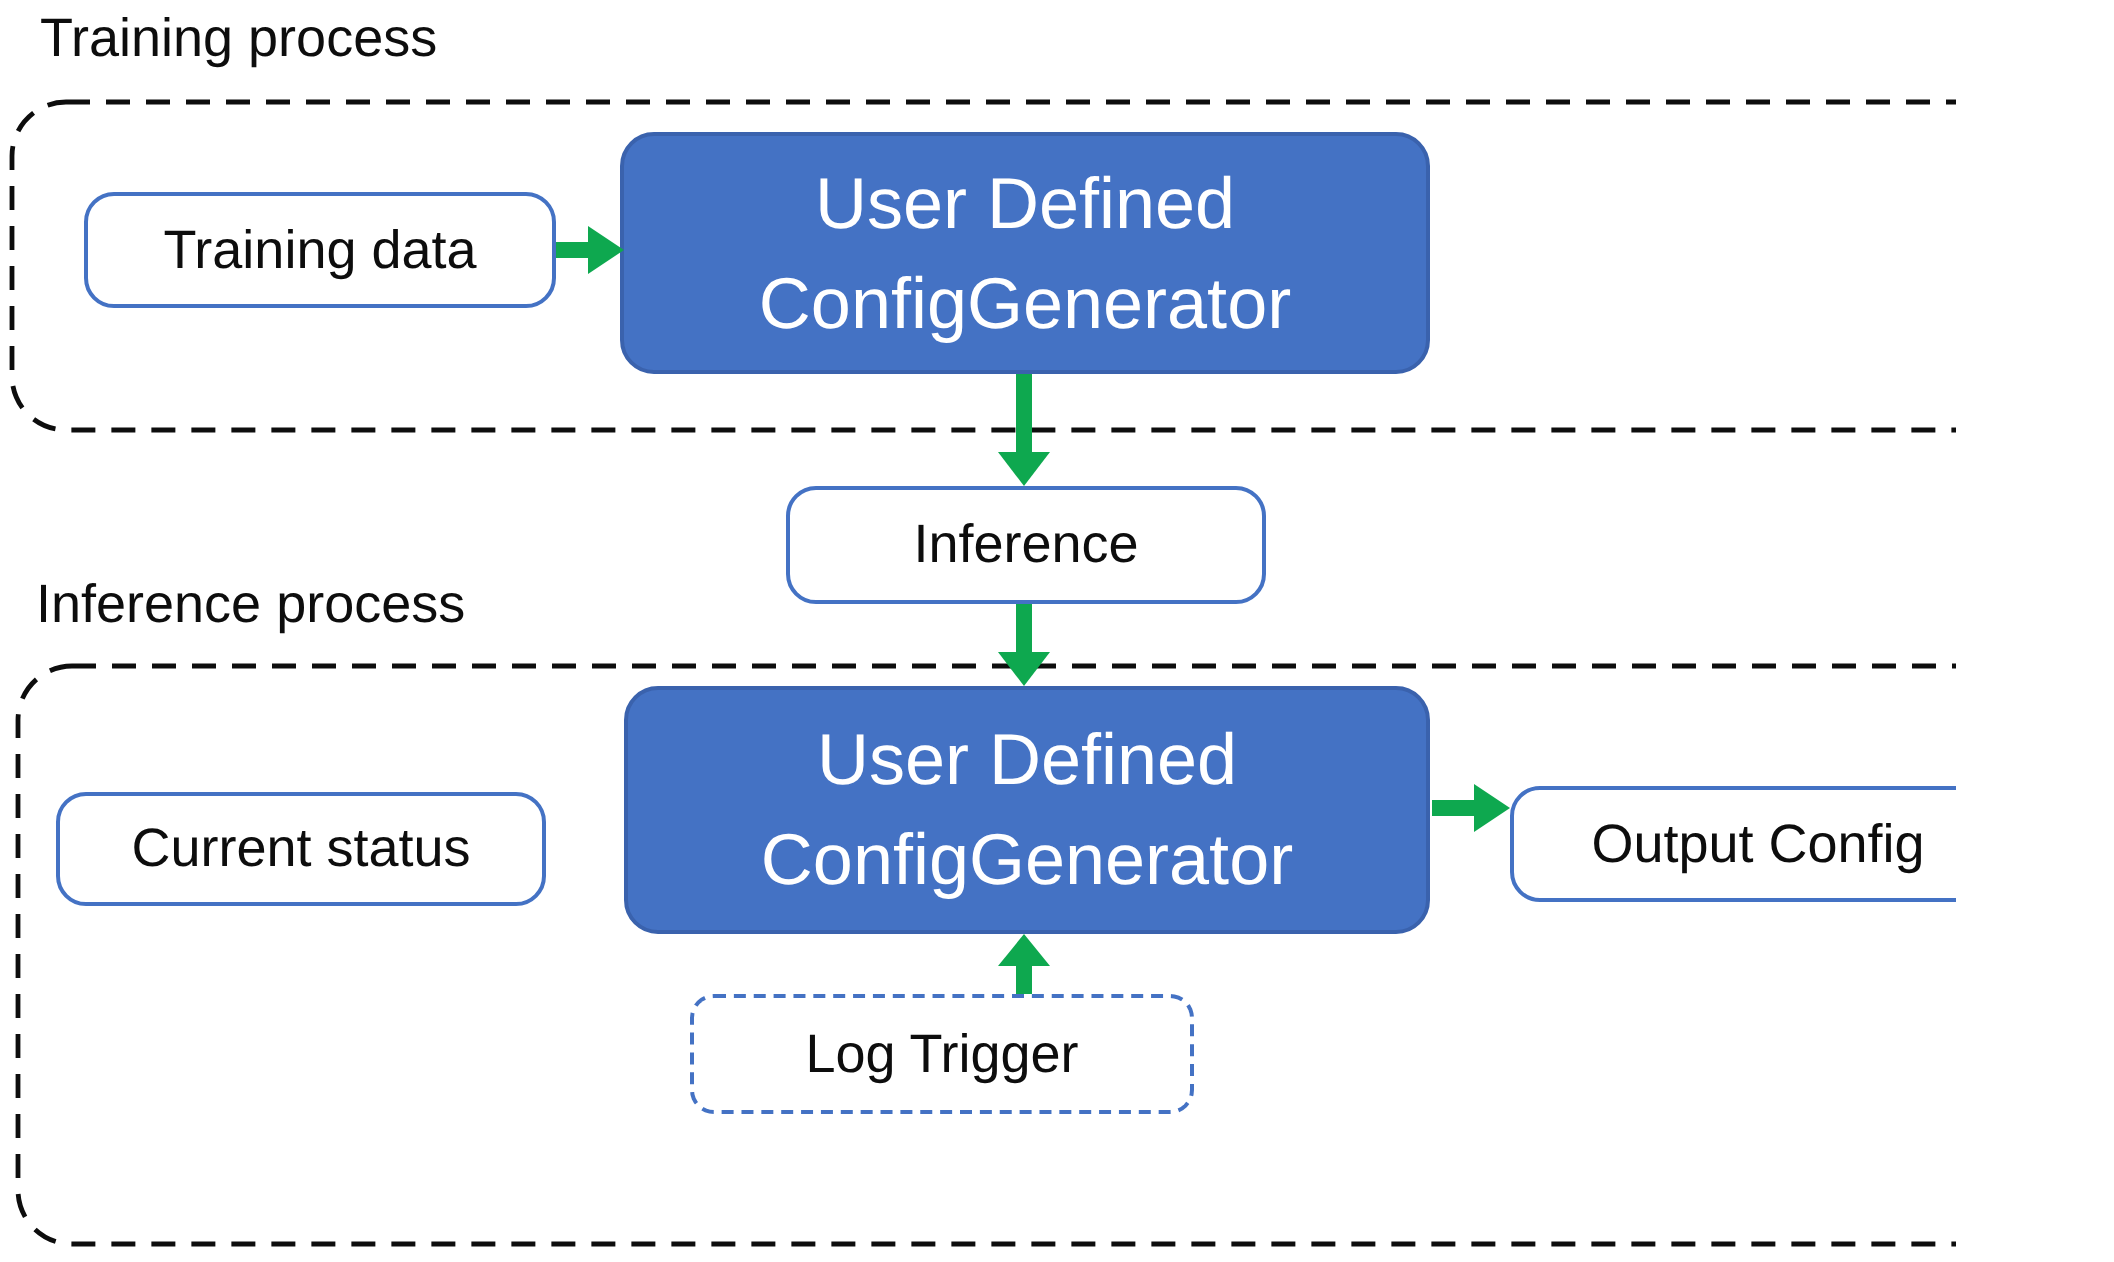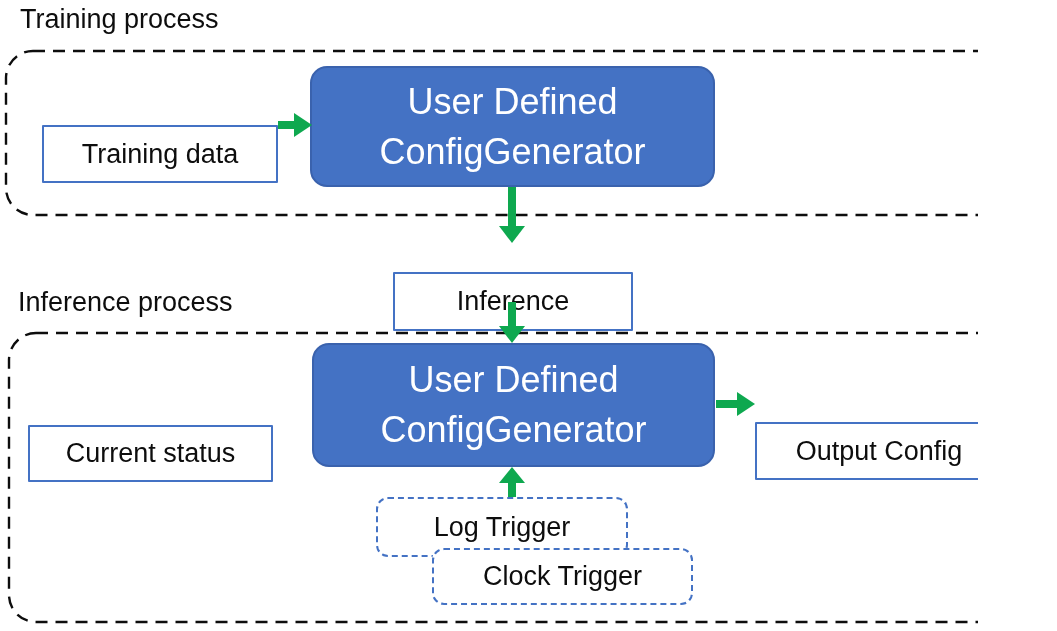--- a/index.html
+++ b/index.html
@@ -30,22 +30,21 @@
     justify-content: center;
     text-align: center;
     box-sizing: border-box;
     background: #ffffff;
     z-index: 2;
     font-size: 27px;
     color: #0d0d0d;
   }
   .light-box {
     border: 2px solid #4472c4;
-    border-radius: 1px;
-    margin-top: 29px;
+    border-radius: 15px;
   }
   .blue-box {
     background: #4472c4;
     border: 2px solid #3a62ad;
     border-radius: 17px;
     color: #ffffff;
     font-size: 36px;
     line-height: 1.38;
     z-index: 2;
   }
@@ -109,27 +108,24 @@
     <div>
       <div>User Defined</div>
       <div>ConfigGenerator</div>
     </div>
   </div>
 
   <div class="node light-box" style="left:755px; top:393px; width:248px; height:58px;">
     <span>Output Config</span>
   </div>
 
-  <div class="node dashed-box" style="left:376px; top:497px; width:252px; height:60px; z-index:2;text-align:right;">
+  <div class="node dashed-box" style="left:345px; top:497px; width:252px; height:60px; z-index:2;text-align:right;">
     <span>Log Trigger</span>
   </div>
 
-  <div class="node dashed-box" style="left:432px; top:548px; width:261px; height:57px; z-index:3;">
-    <span>Clock Trigger</span>
-  </div>
 
   <div class="arrow" style="left:278px; top:113px; width:34px; height:24px;">
     <div class="shaft" style="left:0; top:8px; width:18px; height:8px;"></div>
     <div class="head head-right" style="left:16px; top:0;"></div>
   </div>
 
   <div class="arrow" style="left:499px; top:187px; width:26px; height:56px;">
     <div class="shaft" style="left:9px; top:0; width:8px; height:40px;"></div>
     <div class="head head-down" style="left:0; top:39px;"></div>
   </div>

